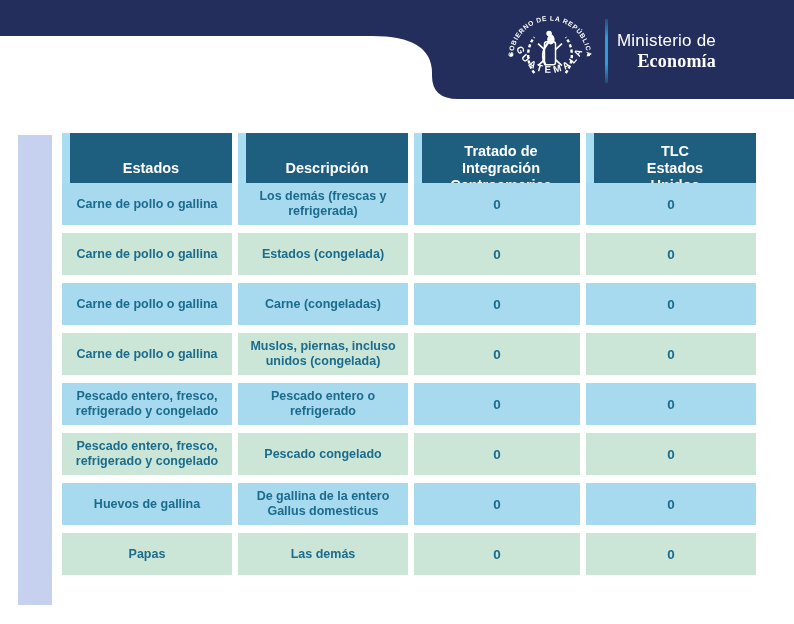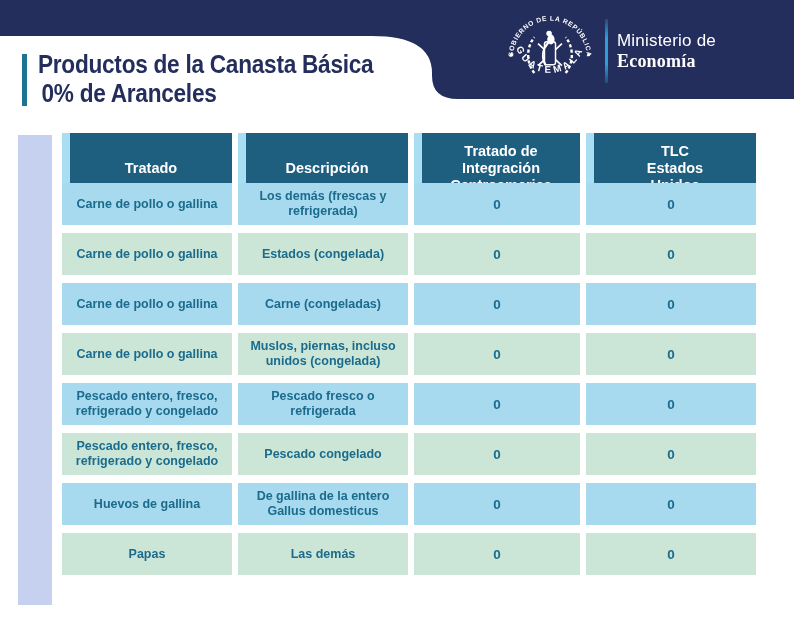--- a/index.html
+++ b/index.html
@@ -20,21 +20,21 @@
   .title-block{position:absolute;left:22px;top:50px;display:flex;gap:11px;z-index:2;}
   .title-accent{width:5px;height:52px;background:var(--title-accent);margin-top:4px;}
   .title-lines{color:var(--navy);}
   .title-line{font-size:26px;font-weight:800;letter-spacing:-0.3px;line-height:29px;
               transform:scaleX(0.87);transform-origin:left center;white-space:nowrap;}
   .title-line.l2{padding-left:4px;}
 
   .logo-block{position:absolute;left:504px;top:5px;display:flex;align-items:center;gap:9px;z-index:2;}
   .seal{width:92px;height:92px;}
   .logo-divider{width:3px;height:64px;background:linear-gradient(to bottom,rgba(45,159,214,.25),var(--separator-blue) 30%,var(--separator-blue) 70%,rgba(45,159,214,.25));}
-  .ministry{color:#fff;line-height:20px;}
+  .ministry{color:#fff;line-height:20px;text-align:right;}
   .ministry .m1{font-size:17px;font-weight:400;letter-spacing:.2px;}
   .ministry .m2{font-size:18px;font-weight:800;letter-spacing:.2px;font-family:Liberation Serif, serif;}
 
   
   .table-area{position:relative;margin-top:30px;height:480px;}
   .side-strip{position:absolute;left:18px;top:2px;width:34px;height:470px;background:var(--lavender);}
   .grid{position:absolute;left:62px;top:0;display:grid;
         grid-template-columns:170px 170px 166px 170px;
         grid-auto-rows:42px;column-gap:6px;row-gap:8px;}
   .grid .hrow, .grid .row{display:contents;}
@@ -53,27 +53,20 @@
 </head>
 <body>
 
 <div class="page">
 
   <header class="banner">
     <svg class="banner-svg" width="794" height="103" viewBox="0 0 794 103" aria-hidden="true">
       <path d="M0,0 H794 V99 H458 Q432,99 432,76 V73 Q432,36 372,36 H0 Z"></path>
     </svg>
 
-    <div class="title-block">
-      <div class="title-accent"></div>
-      <div class="title-lines">
-        <div class="title-line">Productos de la Canasta Básica</div>
-        <div class="title-line l2">0% de Aranceles</div>
-      </div>
-    </div>
 
     <div class="logo-block">
       <svg class="seal" viewBox="0 0 100 100" aria-hidden="true">
         <defs>
           <path id="sealTop" d="M10,57 A40,40 0 1 1 90,57"></path>
           <path id="sealBottom" d="M14,48 A38,38 0 0 0 86,48"></path>
         </defs>
         <text fill="#fff" font-size="7.3" font-weight="700" letter-spacing="0.7" font-family="Liberation Sans, sans-serif">
           <textPath href="#sealTop" startOffset="50%" text-anchor="middle">GOBIERNO DE LA REPÚBLICA</textPath>
         </text>
@@ -97,21 +90,21 @@
       </div>
     </div>
   </header>
 
   <main class="table-area">
     <div class="side-strip"></div>
 
     <div class="grid">
       <div class="hrow">
         <div class="th">
-            <span class="hw">Tratado</span>
+            <span class="hw">Estados</span>
           </div>
         <div class="th">
             <span class="hw">Descripción</span>
           </div>
         <div class="th">
             <span class="hw narrow">Tratado de Integración Centroamerica</span>
           </div>
         <div class="th">
             <span class="hw xnarrow">TLC Estados Unidos</span>
           </div>
@@ -136,21 +129,21 @@
         <div class="td val">0</div>
       </div>
       <div class="row green">
         <div class="td">Carne de pollo o gallina</div>
         <div class="td">Muslos, piernas, incluso unidos (congelada)</div>
         <div class="td val">0</div>
         <div class="td val">0</div>
       </div>
       <div class="row blue">
         <div class="td">Pescado entero, fresco, refrigerado y congelado</div>
-        <div class="td">Pescado fresco o refrigerada</div>
+        <div class="td">Pescado entero o refrigerado</div>
         <div class="td val">0</div>
         <div class="td val">0</div>
       </div>
       <div class="row green">
         <div class="td">Pescado entero, fresco, refrigerado y congelado</div>
         <div class="td">Pescado congelado</div>
         <div class="td val">0</div>
         <div class="td val">0</div>
       </div>
       <div class="row blue">

